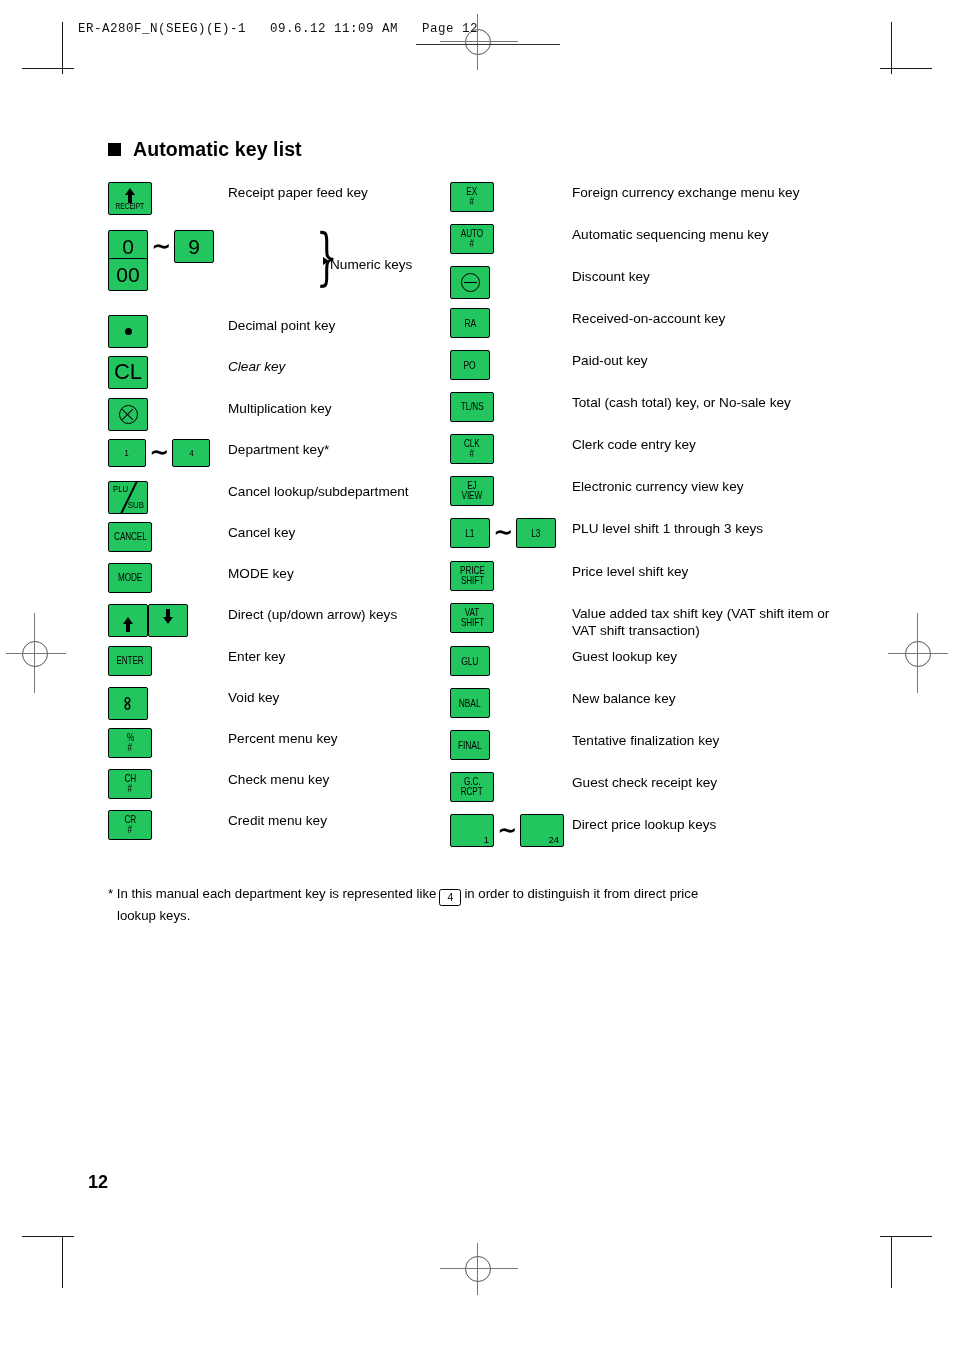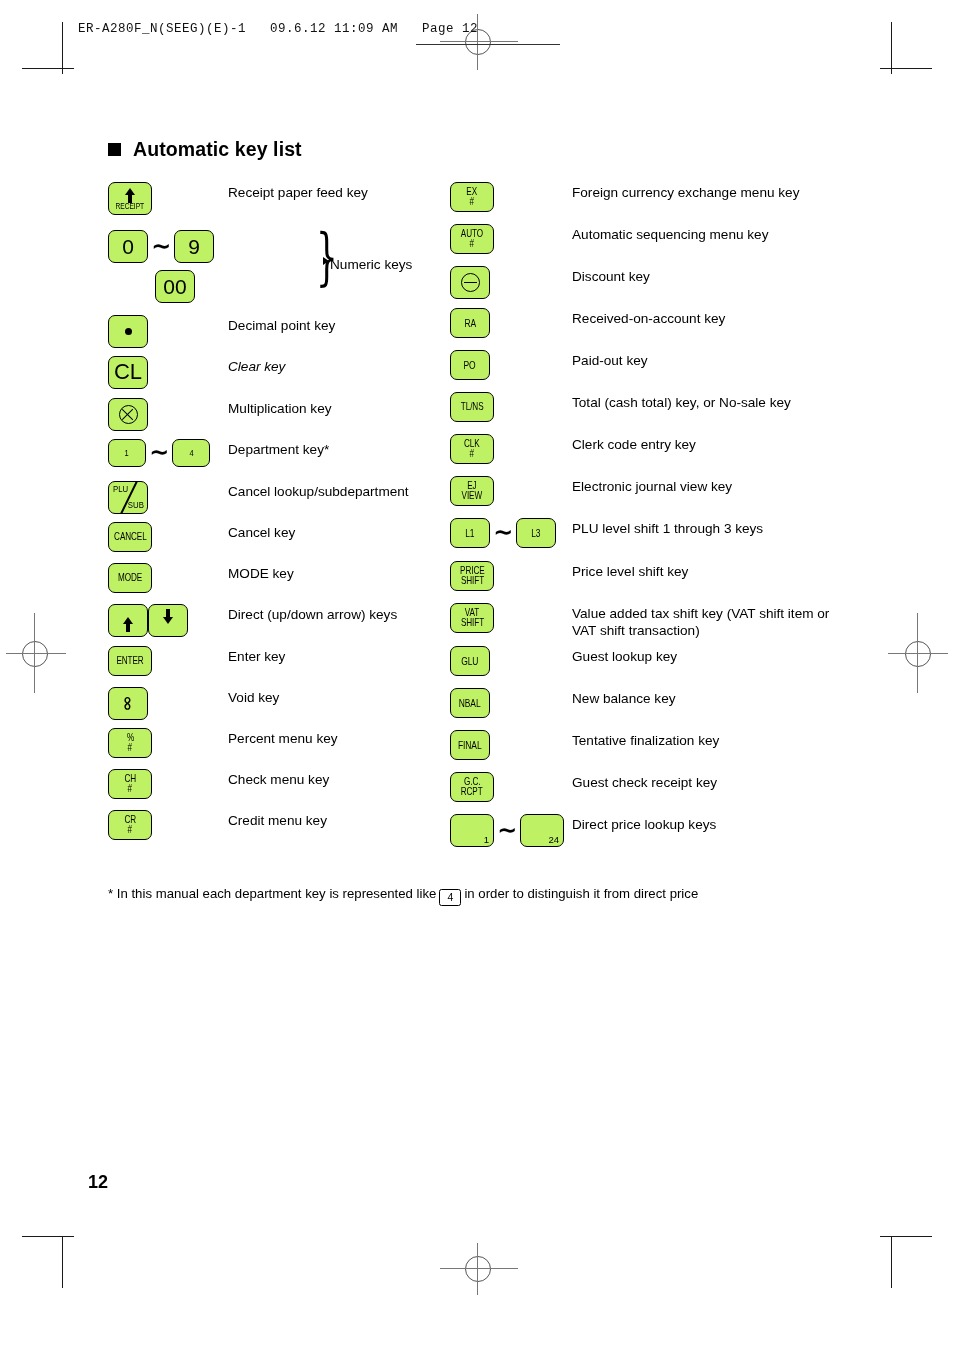--- a/index.html
+++ b/index.html
@@ -84,22 +84,22 @@
     line-height: 17px;
     color: #000;
     padding-top: 2px;
   }
 
   
   .key {
     position: relative;
     box-sizing: border-box;
     border: 1.4px solid #000;
-    border-radius: 7px;
-    background: #bef264;
+    border-radius: 2px;
+    background: #22c55e;
     display: flex;
     flex-direction: column;
     align-items: center;
     justify-content: center;
     text-align: center;
     line-height: 1.02;
     font-family: "Liberation Sans", sans-serif;
   }
   .key.sm   { width: 38px;  height: 28px; font-size: 9.4px; }
   .key.md   { width: 40px;  height: 30px; font-size: 10.6px; }
@@ -305,21 +305,21 @@
         <div class="key num">
           <span>0</span>
         </div>
         <span class="tilde">∼</span>
         <div class="key num">
           <span>9</span>
         </div>
       </div>
       <div class="label" style="position: absolute; left: 222px; width: 140px; top: 24px; white-space: nowrap;">Numeric keys<span style="position: absolute; left: -7px; top: 3px; width: 0px; height: 0px; border-top: 4px solid transparent; border-bottom: 4px solid transparent; border-left: 6px solid rgb(0, 0, 0);"></span></div>
     </div>
-    <div class="row" style="position: absolute; left: 0px; top: 88px; margin-left: 47px;">
+    <div class="row" style="position: absolute; left: 0px; top: 76px;">
       <div class="keyzone">
         <div class="key num">
           <span>00</span>
         </div>
       </div>
     </div>
     <div class="row" style="position: absolute; left: 0px; top: 133px;">
       <div class="keyzone">
         <div class="key num">
           <span class="dot"></span>
@@ -505,21 +505,21 @@
       </div>
       <div class="label" style="position: absolute; left: 122px; width: 285px;">Clerk code entry key</div>
     </div>
     <div class="row" style="position: absolute; left: 0px; top: 294px;">
       <div class="keyzone">
         <div class="key wide">
           <span class="l1 cond">EJ</span>
           <span class="l2 cond">VIEW</span>
         </div>
       </div>
-      <div class="label" style="position: absolute; left: 122px; width: 285px;">Electronic journal view key</div>
+      <div class="label" style="position: absolute; left: 122px; width: 285px;">Electronic currency view key</div>
     </div>
     <div class="row" style="position: absolute; left: 0px; top: 336px;">
       <div class="keyzone">
         <div class="key md">
           <span class="cond">L1</span>
         </div>
         <span class="tilde">∼</span>
         <div class="key md">
           <span class="cond">L3</span>
         </div>
@@ -588,15 +588,16 @@
         </div>
       </div>
       <div class="label" style="position: absolute; left: 122px; width: 285px;">Direct price lookup keys</div>
     </div>
   </div>
 
 <div class="footnote">
   <span class="fn-body">
     <span>* In this manual each department key is represented like</span><span class="inline-key">4</span><span>in order to distinguish it from direct price</span>
   </span>
+  <span class="fn-indent">lookup keys.</span>
 </div>
 
 <div class="pageno">12</div>
 
 </body></html>

